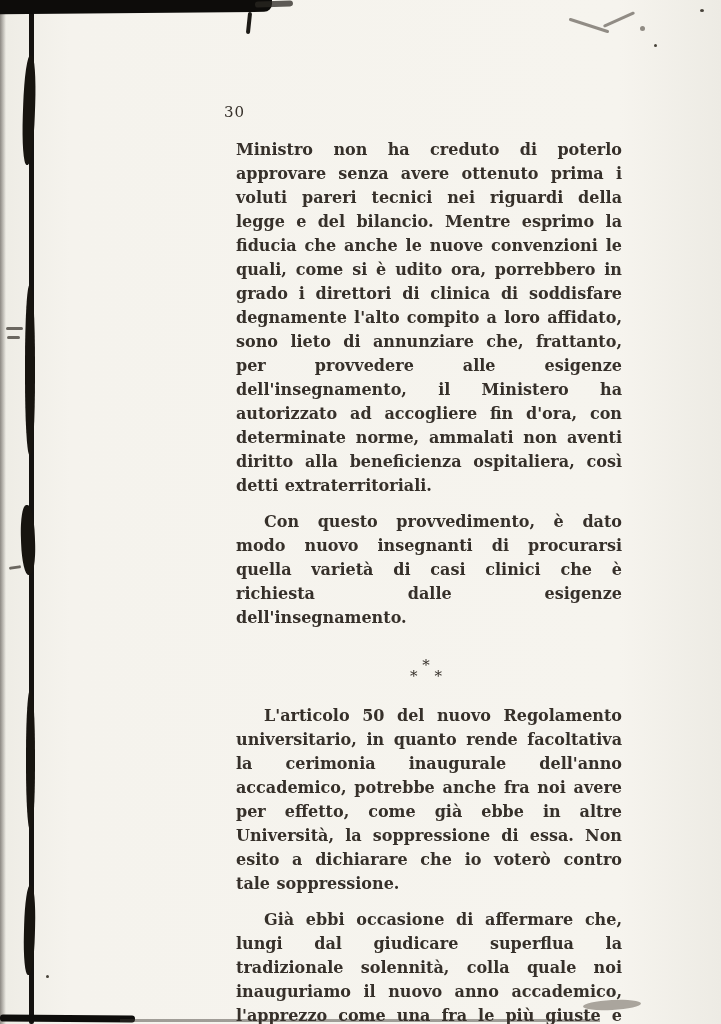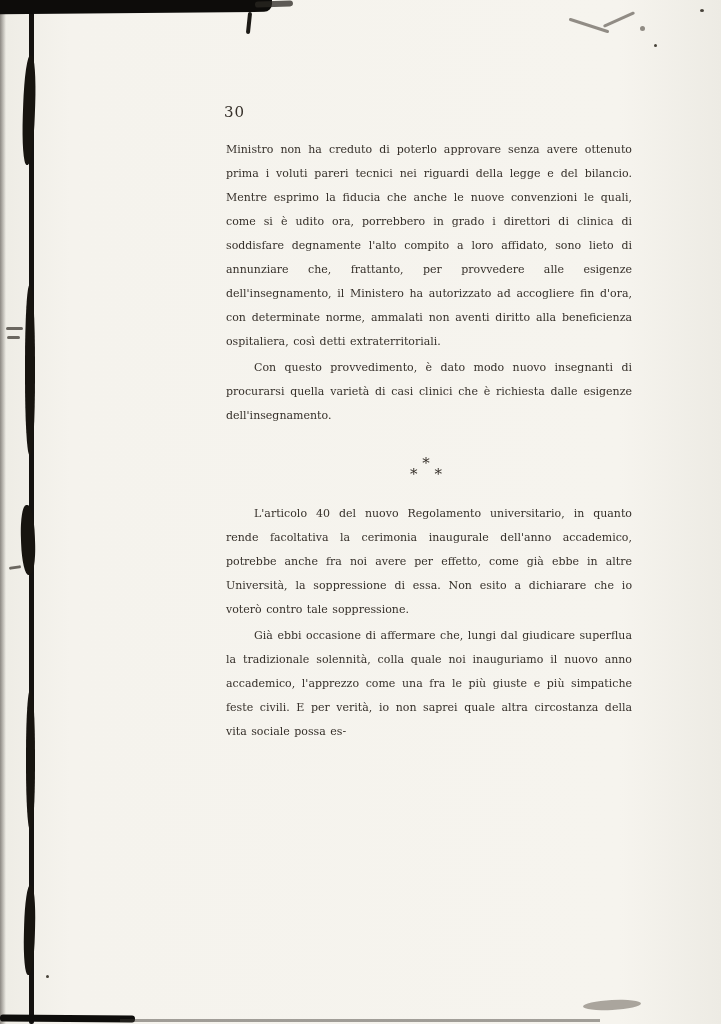--- a/index.html
+++ b/index.html
@@ -108,26 +108,27 @@
     width: 410px;
     color: #36302a;
   }
   .page-number {
     font-size: 15px;
     line-height: 18px;
     margin-bottom: 17px;
     letter-spacing: 1px;
   }
   .para {
-    margin: 2px;
-    font-size: 11px;
+    margin: 12px;
+    font-size: 16px;
     line-height: 24px;
     text-align: justify;
     text-indent: 28px;
     word-spacing: 1px;
+    font-weight: bold;
   }
   .para.continued { text-indent: 0; }
   .asterism {
     text-align: center;
     margin: 30px 0 22px 0;
     font-size: 15px;
     color: #36302a;
   }
   .asterism .row { display: block; line-height: 11px; letter-spacing: 6px; }
 </style>
@@ -163,17 +164,17 @@
     <div class="page-number">30</div>
 
     <p class="para continued">Ministro non ha creduto di poterlo approvare senza avere ottenuto prima i voluti pareri tecnici nei riguardi della legge e del bilancio. Mentre esprimo la fiducia che anche le nuove convenzioni le quali, come si è udito ora, porrebbero in grado i direttori di clinica di soddisfare degnamente l'alto compito a loro affidato, sono lieto di annunziare che, frattanto, per provvedere alle esigenze dell'insegnamento, il Ministero ha autorizzato ad accogliere fin d'ora, con determinate norme, ammalati non aventi diritto alla beneficienza ospitaliera, così detti extraterritoriali.</p>
     <p class="para">Con questo provvedimento, è dato modo nuovo insegnanti di procurarsi quella varietà di casi clinici che è richiesta dalle esigenze dell'insegnamento.</p>
 
     <div class="asterism">
       <span class="row">*</span>
       <span class="row">* *</span>
     </div>
 
-    <p class="para">L'articolo 40 del nuovo Regolamento universitario, in quanto rende facoltativa la cerimonia inaugurale dell'anno accademico, potrebbe anche fra noi avere per effetto, come già ebbe in altre Università, la soppressione di essa. Non esito a dichiarare che io voterò contro tale soppressione.</p>
+    <p class="para">L'articolo 50 del nuovo Regolamento universitario, in quanto rende facoltativa la cerimonia inaugurale dell'anno accademico, potrebbe anche fra noi avere per effetto, come già ebbe in altre Università, la soppressione di essa. Non esito a dichiarare che io voterò contro tale soppressione.</p>
     <p class="para">Già ebbi occasione di affermare che, lungi dal giudicare superflua la tradizionale solennità, colla quale noi inauguriamo il nuovo anno accademico, l'apprezzo come una fra le più giuste e più simpatiche feste civili. E per verità, io non saprei quale altra circostanza della vita sociale possa es-</p>
   </div>
 
 </div>
 
 </body></html>

